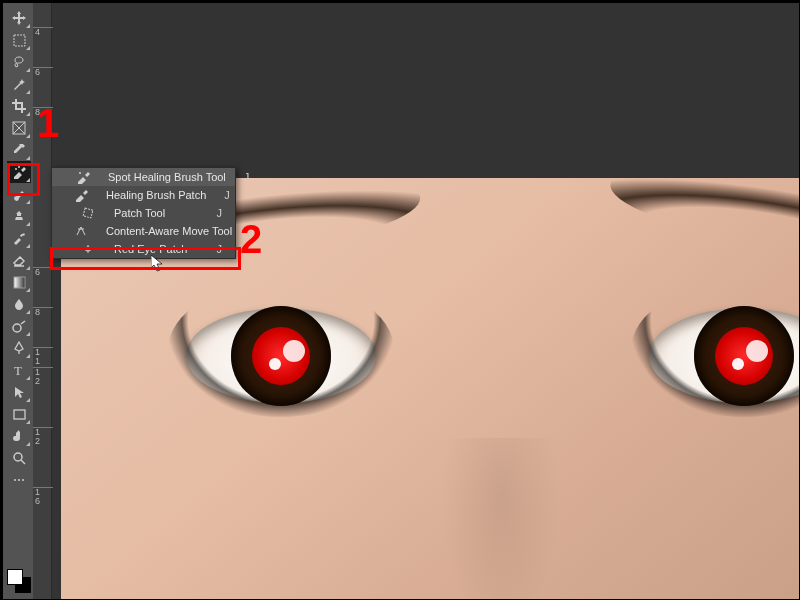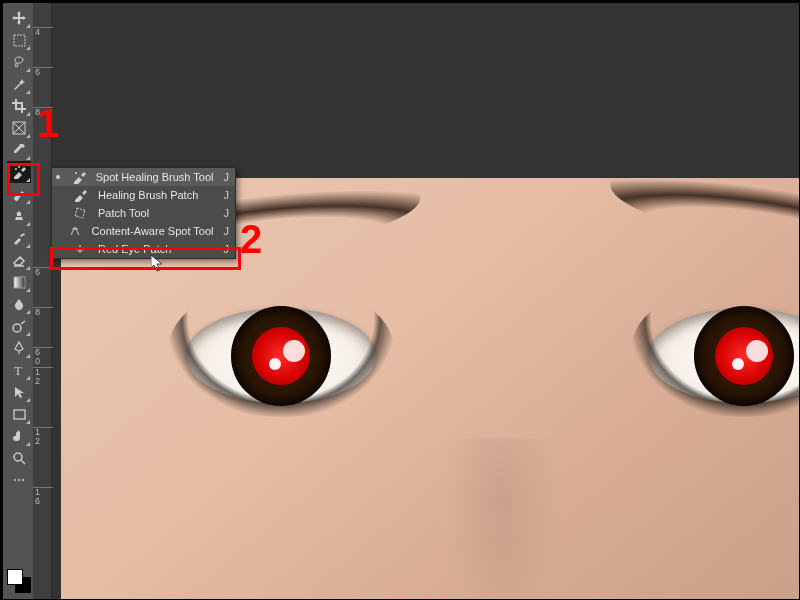--- a/index.html
+++ b/index.html
@@ -27,21 +27,21 @@
   .iris{position:absolute;left:50%;top:50%;width:100px;height:100px;margin:-50px 0 0 -50px;border-radius:50%;background:radial-gradient(circle at 50% 50%,#3a1e0d 0%,#2a1506 55%,#120800 78%);box-shadow:inset 0 0 14px rgba(0,0,0,.8)}
   .pupil{position:absolute;left:50%;top:50%;width:58px;height:58px;margin:-29px 0 0 -29px;border-radius:50%;background:radial-gradient(circle at 50% 50%,#ff2a2a 0%,#d40000 60%,#8a0000 100%)}
   .hl1{position:absolute;left:52%;top:34%;width:22px;height:22px;border-radius:50%;background:rgba(255,255,255,.85)}
   .hl2{position:absolute;left:38%;top:52%;width:12px;height:12px;border-radius:50%;background:rgba(255,255,255,.95)}
   .lashes{position:absolute;inset:-26px -18px -14px -18px;border-radius:50%;pointer-events:none;background:
     radial-gradient(ellipse at 50% 28%,rgba(0,0,0,.0) 58%,rgba(0,0,0,.55) 62%,rgba(0,0,0,0) 72%)}
   
   .nose{position:absolute;left:380px;top:260px;width:120px;height:200px;background:radial-gradient(ellipse at 50% 30%,rgba(0,0,0,.08),rgba(0,0,0,0) 70%)}
   
   .flyout{position:absolute;left:48px;top:164px;width:183px;background:#4b4b4b;border:1px solid #2b2b2b;box-shadow:2px 2px 6px rgba(0,0,0,.5)}
-  .fly-item{display:flex;align-items:center;height:18px;padding:0 6px 0 4px;gap:10px;color:#e6e6e6}
+  .fly-item{display:flex;align-items:center;height:18px;padding:0 13px 0 4px;gap:18px;color:#e6e6e6}
   .fly-item .ico{width:16px;height:16px;display:flex;align-items:center;justify-content:center;color:#cfcfcf}
   .fly-item .lab{flex:1;white-space:nowrap}
   .fly-item .key{color:#cfcfcf}
   .fly-item.sel{background:#5a5a5a}
   .dot{width:4px;height:4px;border-radius:50%;background:#cfcfcf;margin-right:2px}
   
   .ann-box{position:absolute;border:3px solid #f00;pointer-events:none}
   .ann-num{position:absolute;color:#f00;font:bold 40px/1 Arial}
   .cursor{position:absolute;width:0;height:0;pointer-events:none}
   .cursor svg{position:absolute;left:0;top:0}
@@ -69,21 +69,21 @@
     <div class="tick" style="top:104px">
         <span>8</span>
       </div>
     <div class="tick" style="top:264px">
         <span>6</span>
       </div>
     <div class="tick" style="top:304px">
         <span>8</span>
       </div>
     <div class="tick" style="top:344px">
-        <span>6 0</span>
+        <span>1 1</span>
       </div>
     <div class="tick" style="top:364px">
         <span>1 2</span>
       </div>
     <div class="tick" style="top:424px">
         <span>1 2</span>
       </div>
     <div class="tick" style="top:484px">
         <span>1 6</span>
       </div>
@@ -295,21 +295,21 @@
       <span class="lab">Patch Tool</span>
       <span class="key">J</span>
     </div>
     <div class="fly-item">
       <span style="width:6px"></span>
       <span class="ico">
           <svg width="14" height="14">
             <path d="M3 11l4-8 4 8M4 5h6" fill="none" stroke="#cfcfcf"></path>
           </svg>
         </span>
-      <span class="lab">Content-Aware Spot Tool</span>
+      <span class="lab">Content-Aware Move Tool</span>
       <span class="key">J</span>
     </div>
     <div class="fly-item">
       <span style="width:6px"></span>
       <span class="ico">
           <svg width="14" height="14">
             <path d="M7 3v3M7 11v-3M3 7h3M11 7h-3" stroke="#cfcfcf"></path>
             <ellipse cx="7" cy="7" rx="3" ry="2" fill="none" stroke="#cfcfcf"></ellipse>
             <circle cx="7" cy="7" r="1" fill="#cfcfcf"></circle>
           </svg>

